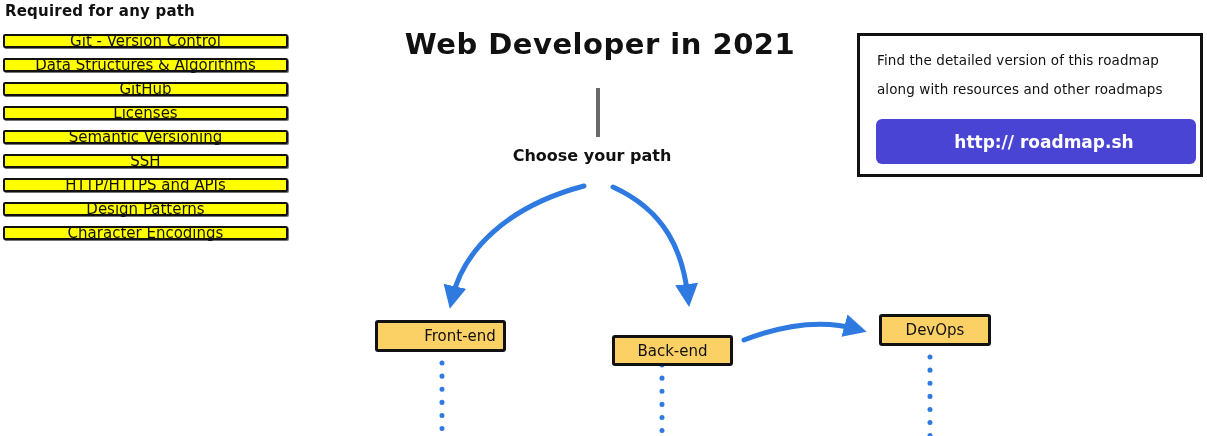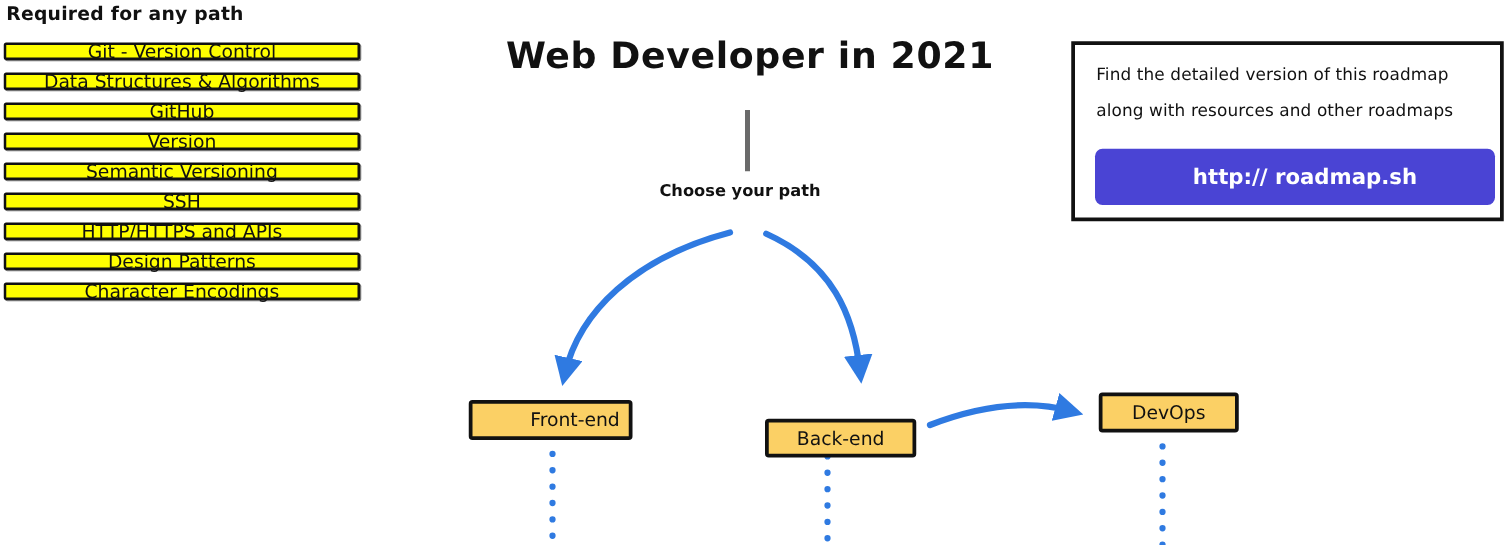--- a/index.html
+++ b/index.html
@@ -81,21 +81,21 @@
     font-size: 29px;
     font-weight: bold;
     white-space: nowrap;
     letter-spacing: 0.5px;
   }
   .choose-label {
     position: absolute;
     left: 592px;
     top: 146px;
     transform: translateX(-50%);
-    font-size: 13px;
+    font-size: 16px;
     font-weight: bold;
     white-space: nowrap;
   }
   .path-box {
     position: absolute;
     background: var(--amber);
     border: 3px solid var(--ink);
     border-radius: 3px;
     display: flex;
     align-items: center;
@@ -170,21 +170,21 @@
     <line class="dotted" x1="930" y1="357" x2="930" y2="440"></line>
   </svg>
 
   <div class="left-panel">
     <div class="left-title">Required for any path</div>
     <div>
 
     <div class="topic-box">Git - Version Control</div>
         <div class="topic-box">Data Structures &amp; Algorithms</div>
         <div class="topic-box">GitHub</div>
-        <div class="topic-box">Version</div>
+        <div class="topic-box">Licenses</div>
         <div class="topic-box">Semantic Versioning</div>
         <div class="topic-box">SSH</div>
         <div class="topic-box">HTTP/HTTPS and APIs</div>
         <div class="topic-box">Design Patterns</div>
         <div class="topic-box">Character Encodings</div>
       </div>
   </div>
 
   <div class="page-title">Web Developer in 2021</div>
   <div class="choose-label">Choose your path</div>

